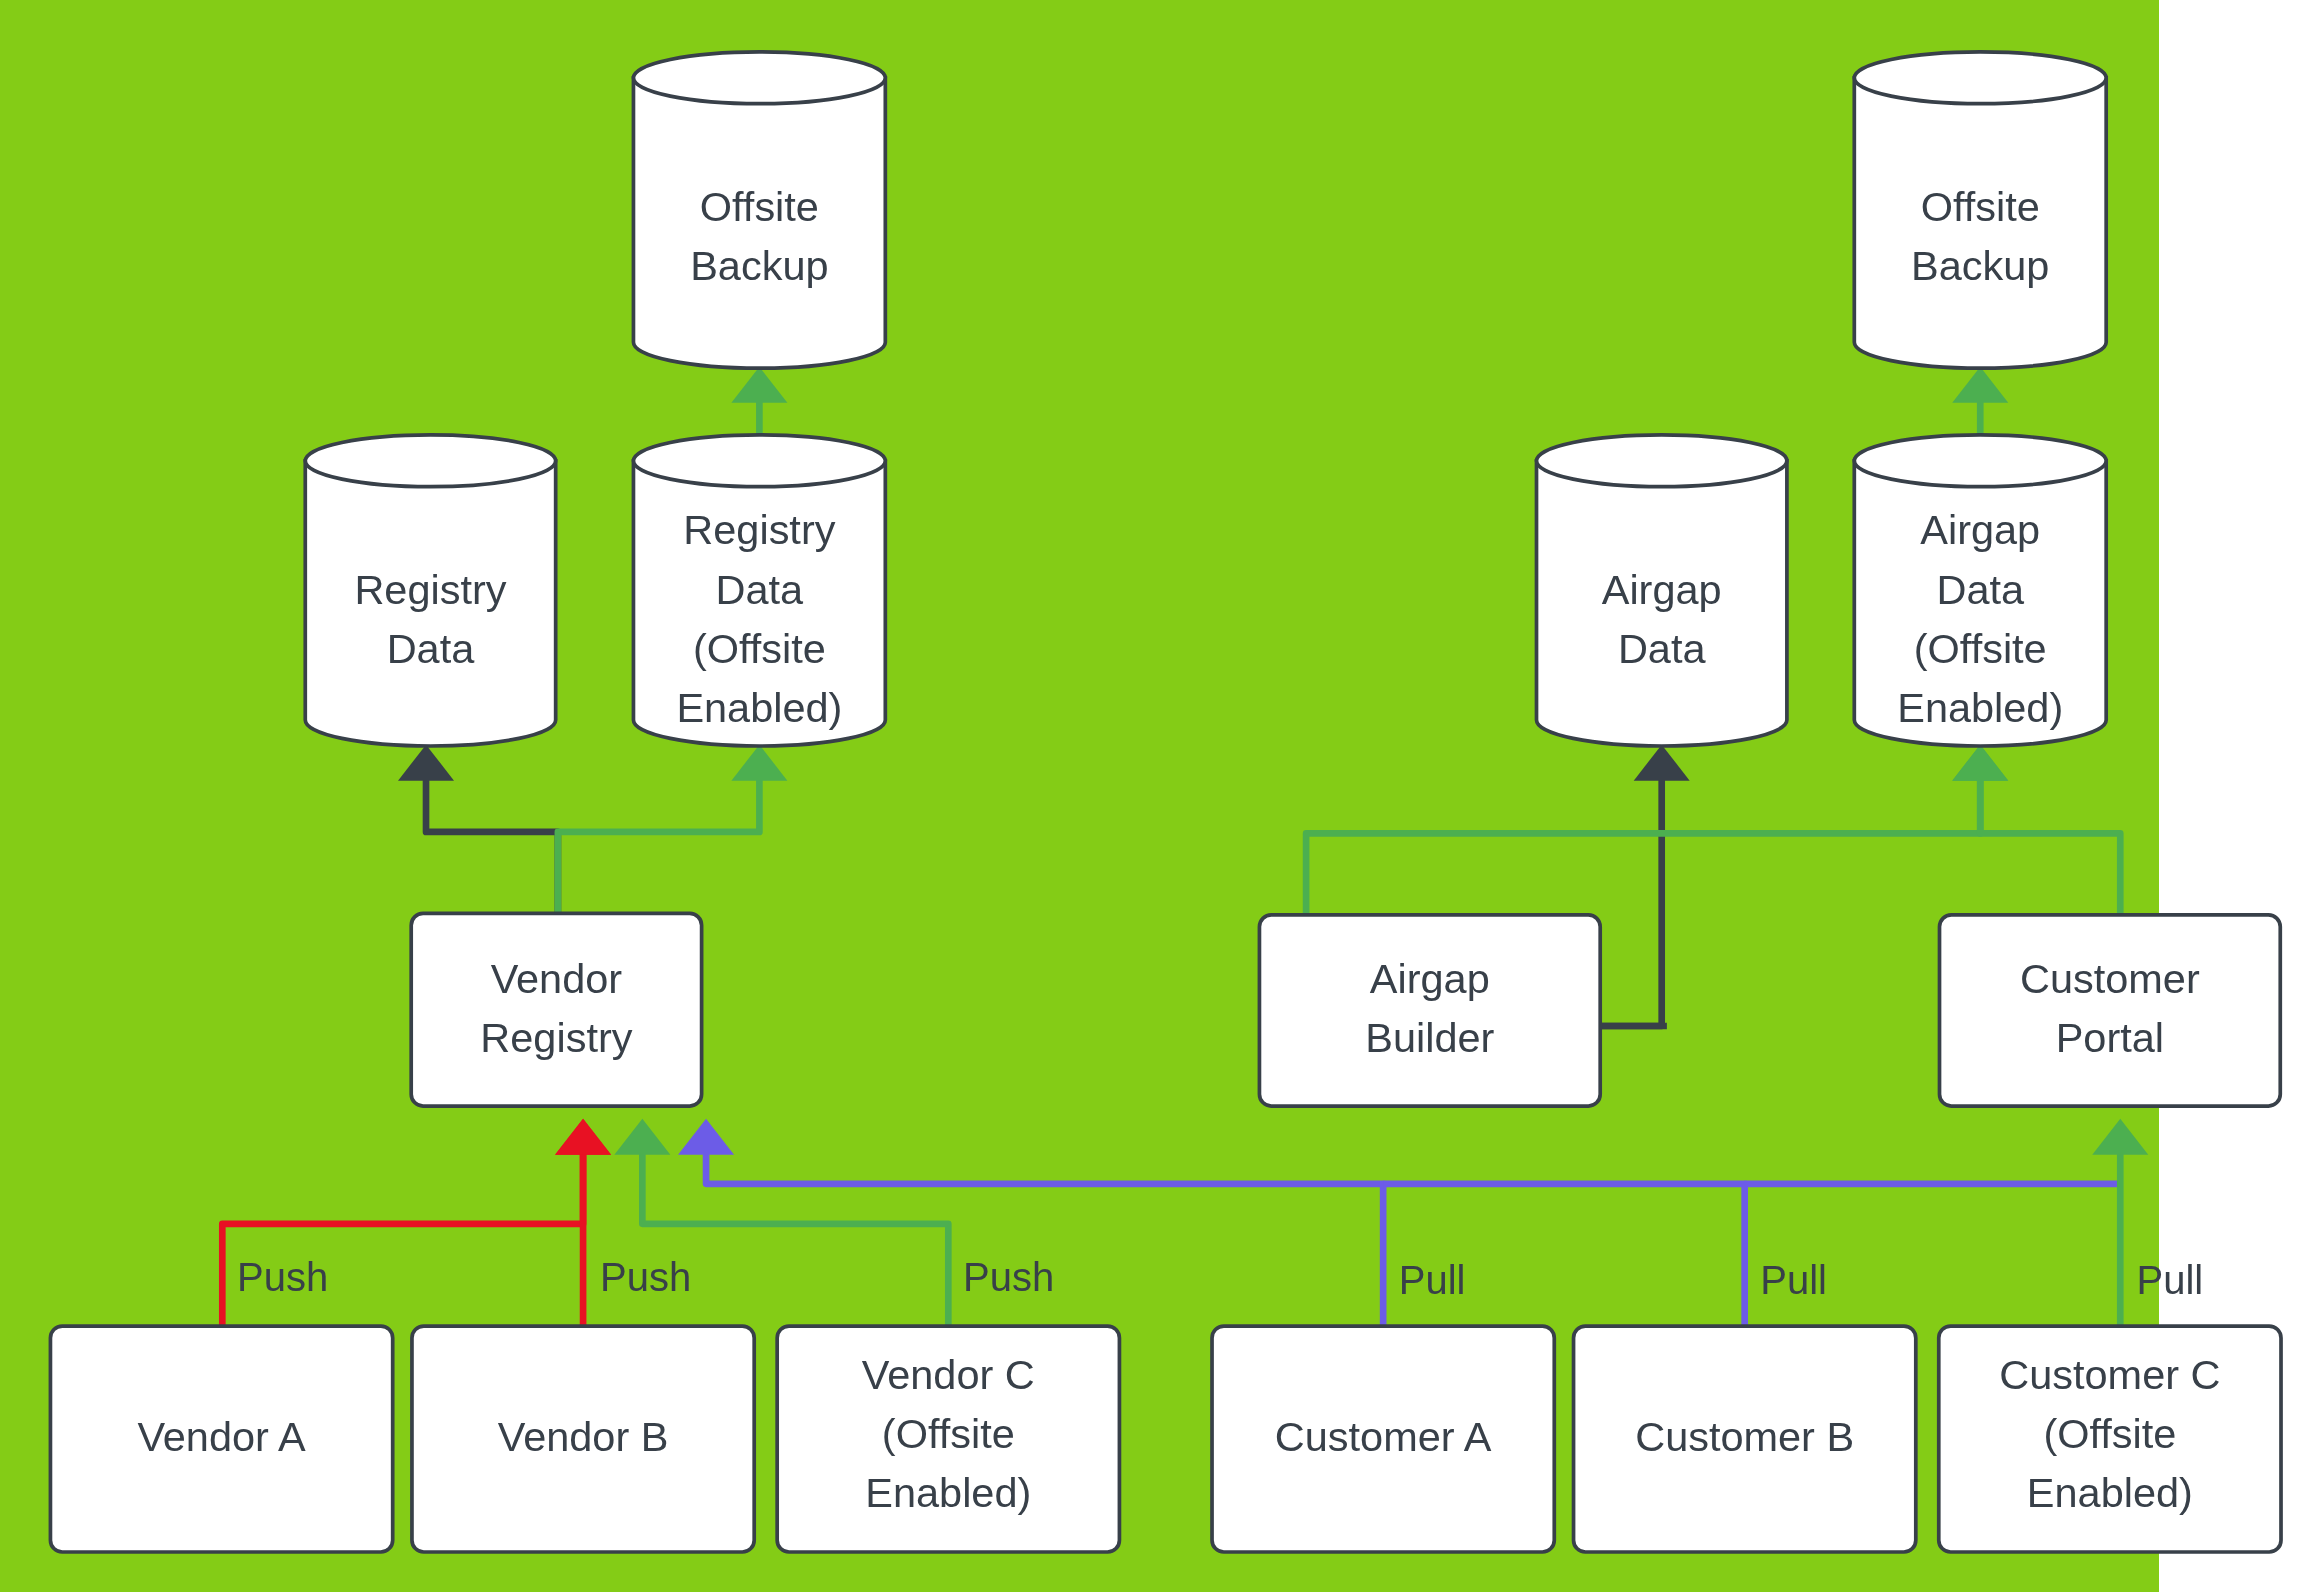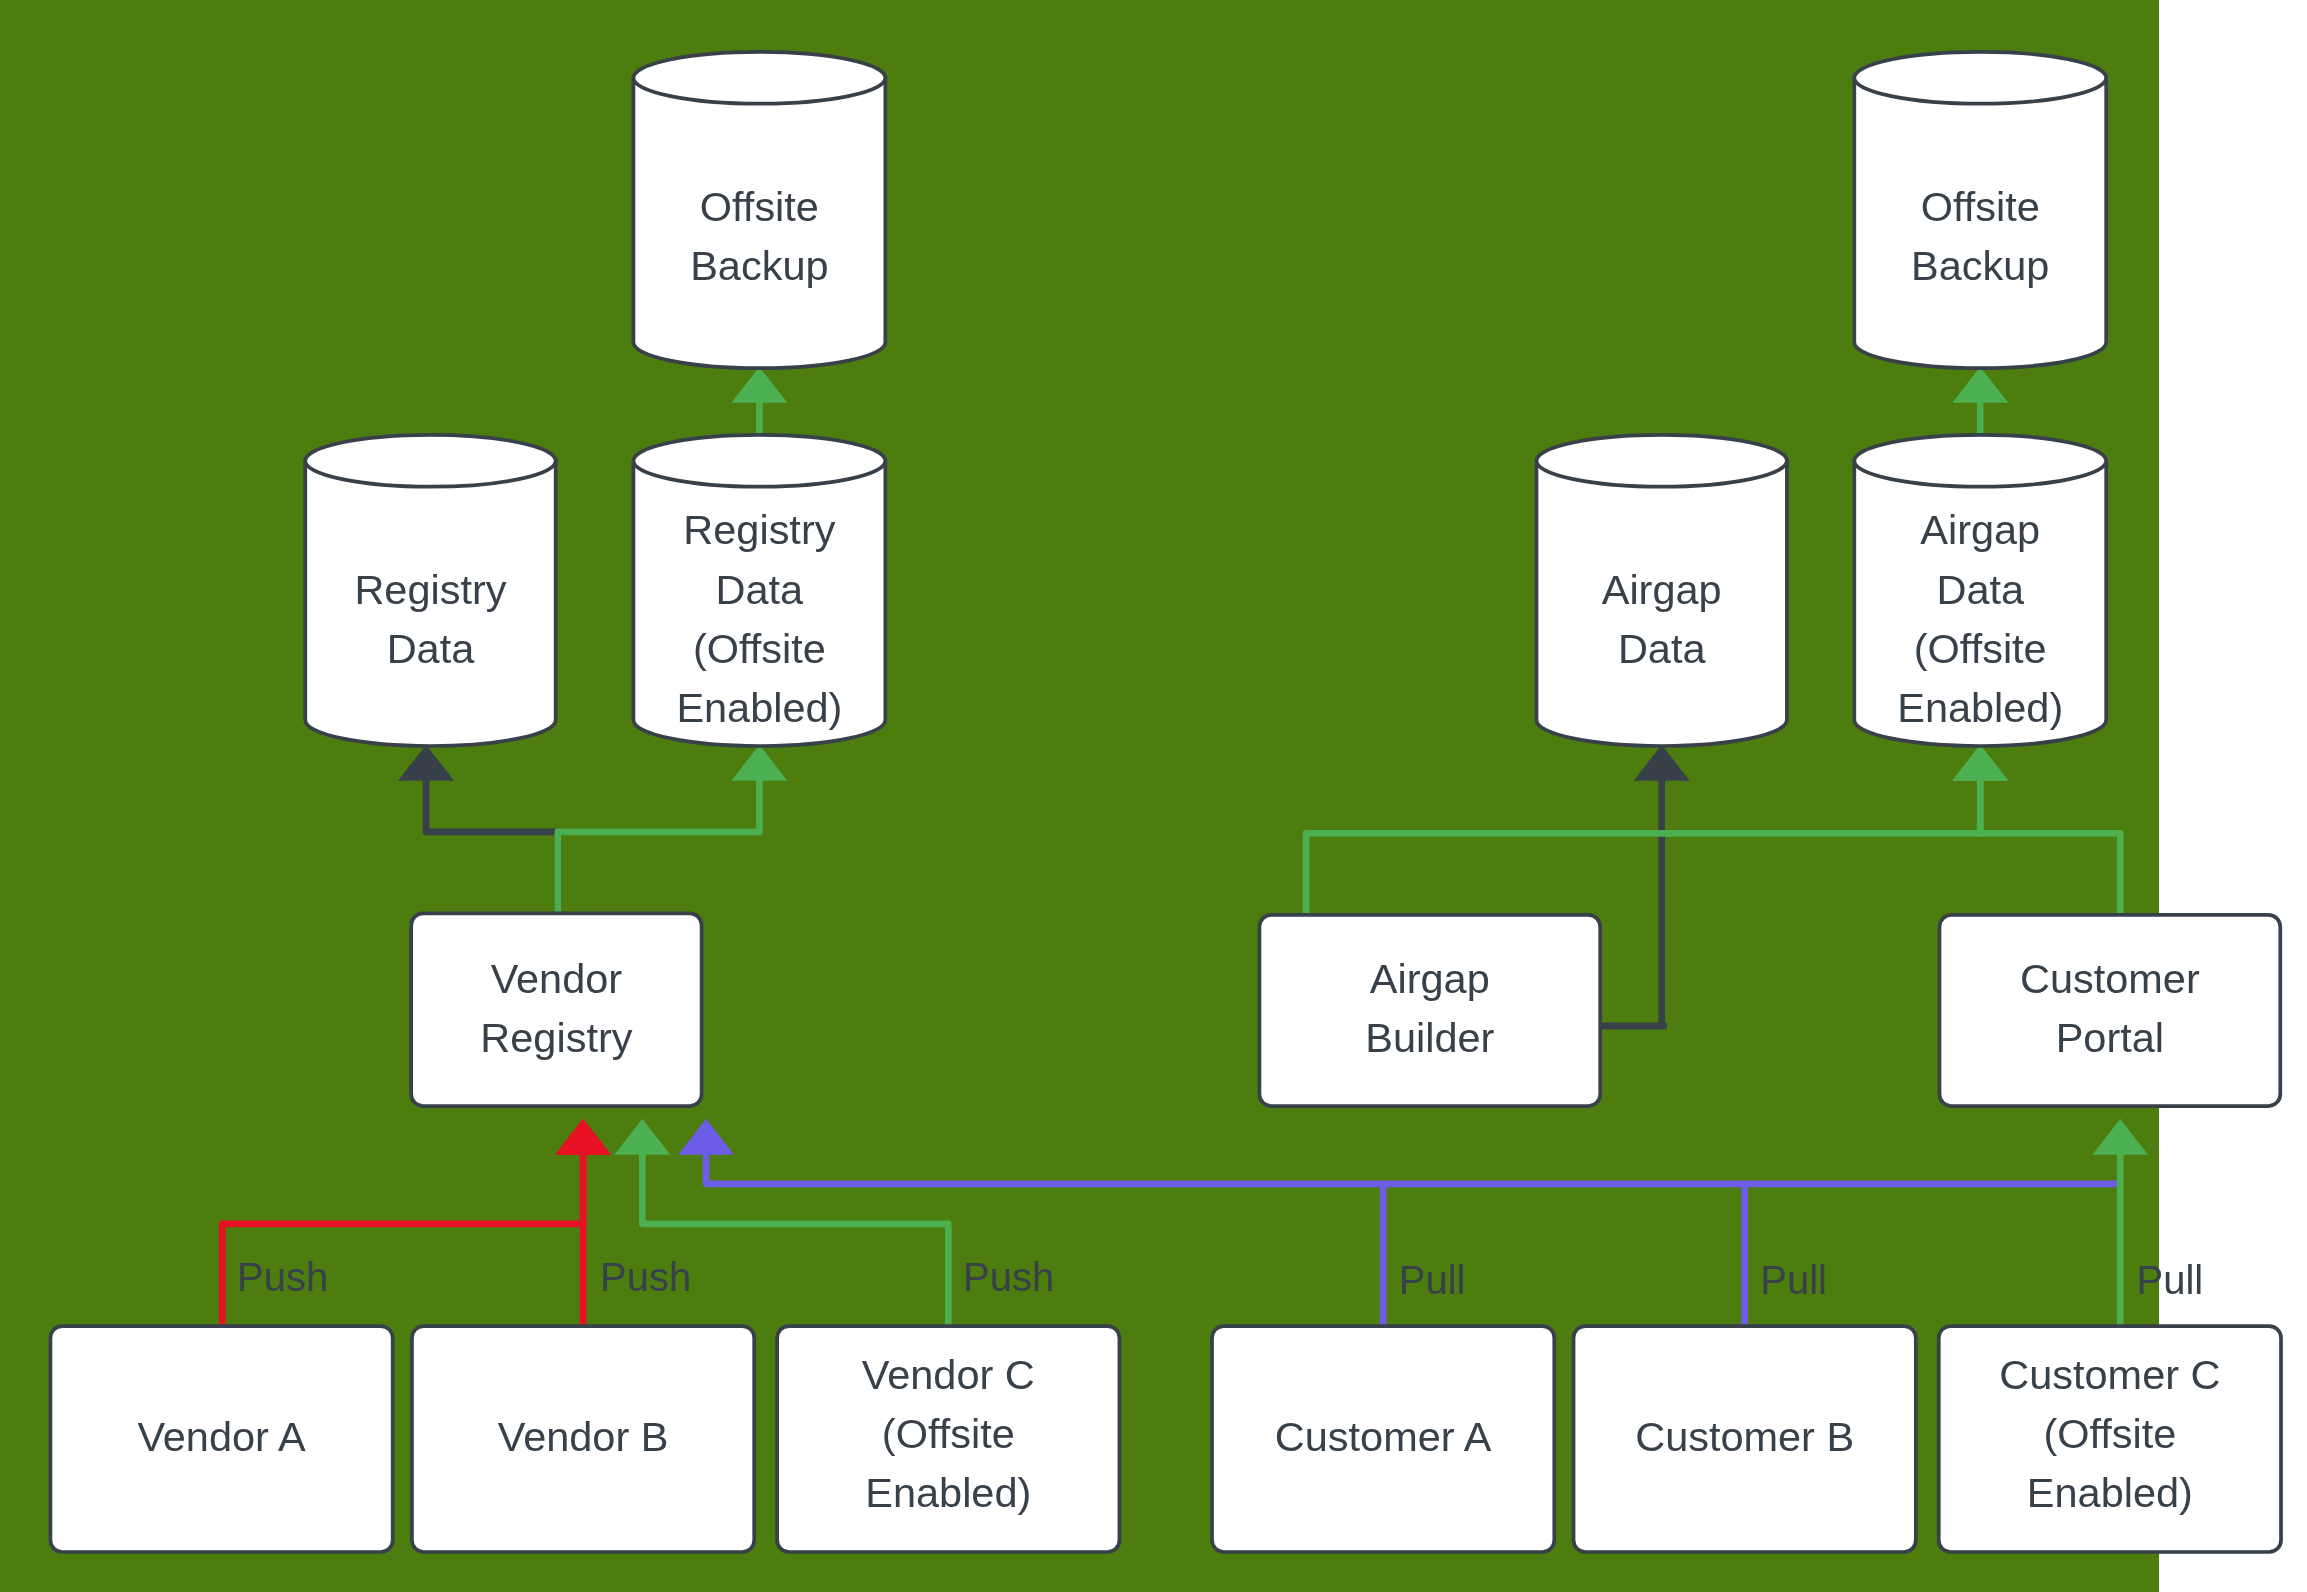--- a/index.html
+++ b/index.html
@@ -1,18 +1,18 @@
 <!DOCTYPE html>
 <html style="font-size:12px"><head>
 <meta charset="utf-8">
 <style>
   html,body{margin:0;padding:0;background:#ffffff;}
   body{width:2307px;height:1592px;overflow:hidden;
        font-family:"Liberation Sans","DejaVu Sans",sans-serif;}
-  #stage{position:relative;width:2159px;height:1592px;background:#4d7c0f;}
+  #stage{position:relative;width:2159px;height:1592px;background:#84cc16;}
   svg{position:absolute;top:0;left:0;width:2307px;height:1592px;}
   .node-text{font-family:"Liberation Sans","DejaVu Sans",sans-serif;
              font-size:56px;fill:#384049;text-anchor:middle;dominant-baseline:middle;}
   .edge-label{font-family:"Liberation Sans","DejaVu Sans",sans-serif;
               font-size:54px;fill:#384049;text-anchor:start;dominant-baseline:middle;}
   .shape{fill:#ffffff;stroke:#384049;stroke-width:5;}
   .lk{fill:none;stroke-width:9;stroke-linecap:butt;stroke-linejoin:round;}
 </style>
 </head>
 <body>

